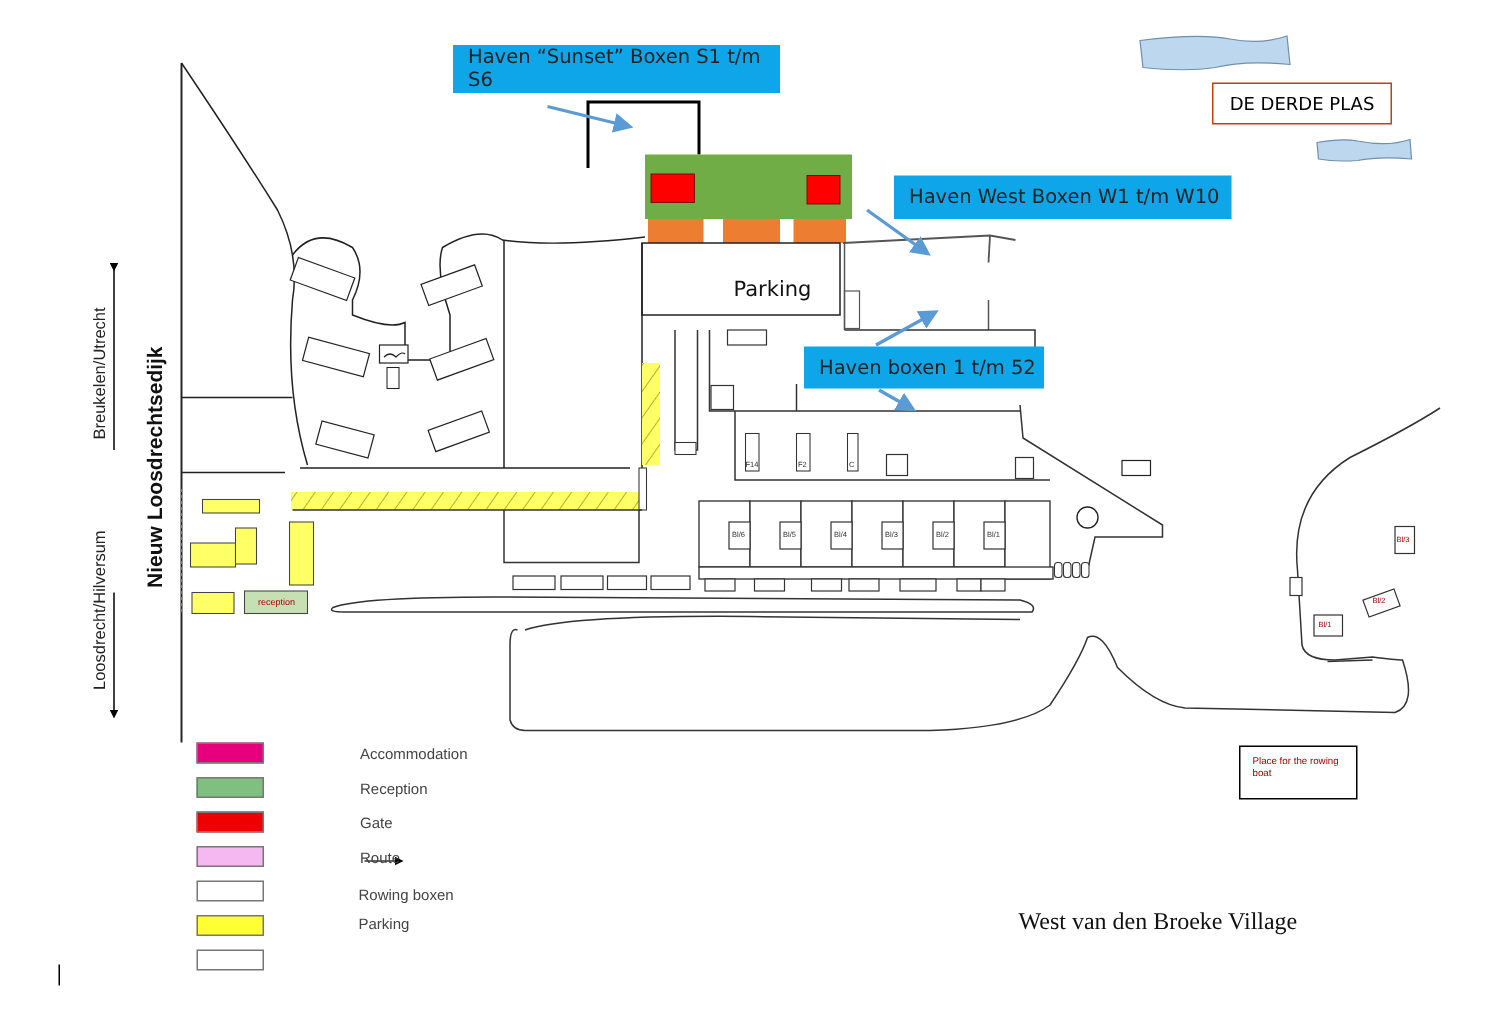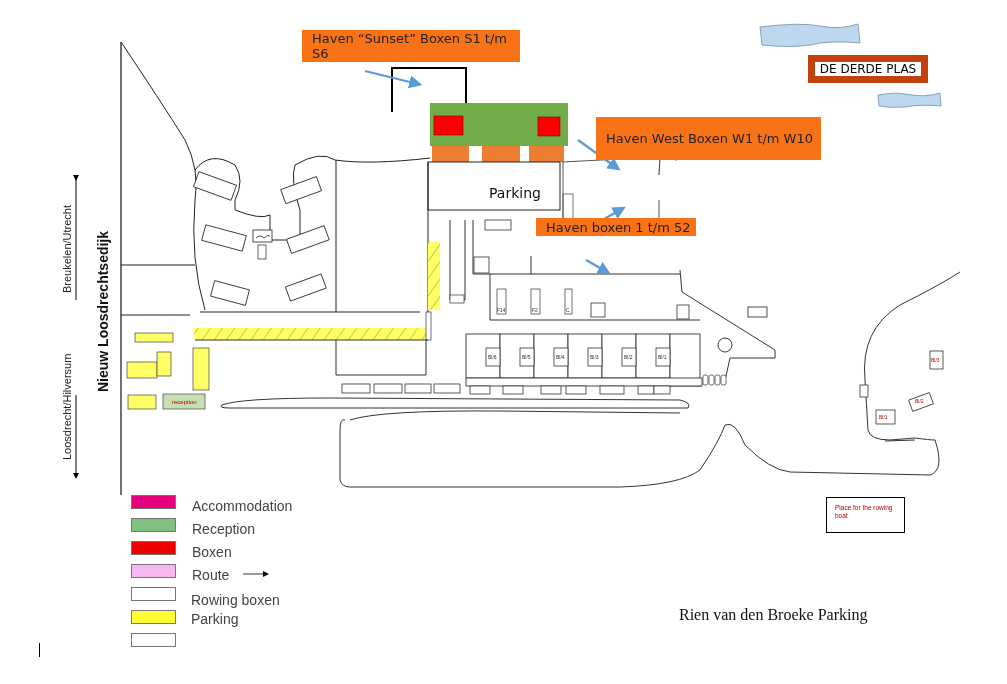--- a/index.html
+++ b/index.html
@@ -1,24 +1,24 @@
 <!DOCTYPE html>
 <html><head>
 <meta charset="utf-8">
 <style>
   html, body { margin:0; padding:0; background:#ffffff; }
   body { width:1007px; height:684px; position:relative; overflow:hidden; font-family:"Liberation Sans", sans-serif; }
   #map { position:absolute; left:0; top:0; width:1007px; height:684px; }
-  .callout { position:absolute; background:#f97316; color:#222; font-family:"DejaVu Sans", sans-serif; font-size:13px; display:flex; align-items:center; padding-left:10px; box-sizing:border-box; }
-  .lake-label { position:absolute; border:7px solid #c2410c; background:#fff; font-family:"DejaVu Sans", sans-serif; font-size:12px; display:flex; align-items:center; justify-content:center; box-sizing:border-box; }
+  .callout { position:absolute; background:#0ea5e9; color:#222; font-family:"DejaVu Sans", sans-serif; font-size:13px; display:flex; align-items:center; padding-left:10px; box-sizing:border-box; }
+  .lake-label { position:absolute; border:1px solid #c2410c; background:#fff; font-family:"DejaVu Sans", sans-serif; font-size:12px; display:flex; align-items:center; justify-content:center; box-sizing:border-box; }
   .parking-label { position:absolute; font-family:"DejaVu Sans", sans-serif; font-size:14px; color:#111; }
   .road-label { position:absolute; font-weight:bold; font-size:14px; transform:rotate(-90deg); transform-origin:left top; white-space:nowrap; color:#111; }
   .dir-label { position:absolute; font-size:11px; transform:rotate(-90deg); transform-origin:left top; white-space:nowrap; color:#222; }
   .legend-swatch { position:absolute; width:45px; height:14px; border:1px solid #777; box-sizing:border-box; }
-  .legend-text { position:absolute; font-size:14px; color:#444; }
+  .legend-text { position:absolute; font-size:10px; color:#444;margin-left:48px; }
   .title { position:absolute; font-family:"Liberation Serif", serif; font-size:16px; color:#111; }
   .tiny { position:absolute; font-size:5px; color:#333; }
   .rowing-box { position:absolute; border:1px solid #000; background:#fff; box-sizing:border-box; font-size:6.5px; color:#a00; padding:6px 8px; line-height:1.2; }
   .reception-lbl { position:absolute; font-size:6px; color:#a00; }
   .cursor-bar { position:absolute; width:1px; height:14px; background:#000; }
 </style>
 </head>
 <body>
 
 <svg id="map" viewBox="0 0 1007 684" xmlns="http://www.w3.org/2000/svg">
@@ -173,22 +173,22 @@
     <line x1="586" y1="260" x2="607" y2="272"></line>
   </g>
 
   <line x1="76" y1="178" x2="76" y2="300" stroke="#000" stroke-width="1" marker-start="url(#blackhead)"></line>
   <line x1="76" y1="395" x2="76" y2="476" stroke="#000" stroke-width="1" marker-end="url(#blackhead)"></line>
 
   <line x1="243" y1="574" x2="266" y2="574" stroke="#333" stroke-width="1" marker-end="url(#blackhead)"></line>
 </svg>
 
 <div class="callout" style="left:302px;top:30px;width:218px;height:32px;">Haven “Sunset” Boxen S1 t/m S6</div>
-<div class="callout" style="left:596px;top:117px;width:225px;height:43px;">Haven West Boxen W1 t/m W10</div>
-<div class="callout" style="left:536px;top:218px;width:160px;height:18px;">Haven boxen 1 t/m 52</div>
+<div class="callout" style="left:596px;top:117px;width:225px;height:29px;">Haven West Boxen W1 t/m W10</div>
+<div class="callout" style="left:536px;top:231px;width:160px;height:28px;">Haven boxen 1 t/m 52</div>
 
 <div class="lake-label" style="left:808px;top:55px;width:120px;height:28px;">DE DERDE PLAS</div>
 
 <div class="parking-label" style="left:489px;top:185px;">Parking</div>
 
 <div class="road-label" style="left:95px;top:392px;">Nieuw Loosdrechtsedijk</div>
 <div class="dir-label" style="left:61px;top:293px;">Breukelen/Utrecht</div>
 <div class="dir-label" style="left:61px;top:460px;">Loosdrecht/Hilversum</div>
 
 <div class="reception-lbl" style="left:172px;top:399px;">reception</div>
@@ -207,25 +207,25 @@
 <div class="tiny" style="left:879px;top:414px;color:#a00;">Bl/1</div>
 <div class="tiny" style="left:915px;top:398px;color:#a00;">Bl/2</div>
 <div class="tiny" style="left:931px;top:357px;color:#a00;">Bl/3</div>
 
 <div>
   <div class="legend-swatch" style="left:131px;top:495px;background:#e6007e;"></div>
   <div class="legend-text" style="left:192px;top:498px;">Accommodation</div>
   <div class="legend-swatch" style="left:131px;top:518px;background:#7fbf7f;"></div>
   <div class="legend-text" style="left:192px;top:521px;">Reception</div>
   <div class="legend-swatch" style="left:131px;top:541px;background:#ee0000;"></div>
-  <div class="legend-text" style="left:192px;top:544px;">Boxen</div>
+  <div class="legend-text" style="left:192px;top:544px;">Gate</div>
   <div class="legend-swatch" style="left:131px;top:564px;background:#f5b8f0;"></div>
   <div class="legend-text" style="left:192px;top:567px;">Route</div>
   <div class="legend-swatch" style="left:131px;top:587px;background:#ffffff;"></div>
   <div class="legend-text" style="left:191px;top:592px;">Rowing boxen</div>
   <div class="legend-swatch" style="left:131px;top:610px;background:#ffff33;"></div>
   <div class="legend-text" style="left:191px;top:611px;">Parking</div>
   <div class="legend-swatch" style="left:131px;top:633px;background:#ffffff;"></div>
 </div>
 
-<div class="title" style="left:679px;top:606px;">Rien van den Broeke Parking</div>
+<div class="title" style="left:679px;top:606px;">West van den Broeke Village</div>
 
 <div class="cursor-bar" style="left:39px;top:643px;"></div>
 
 </body></html>

